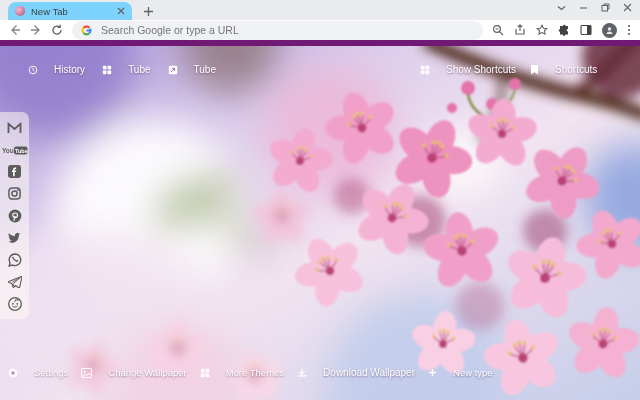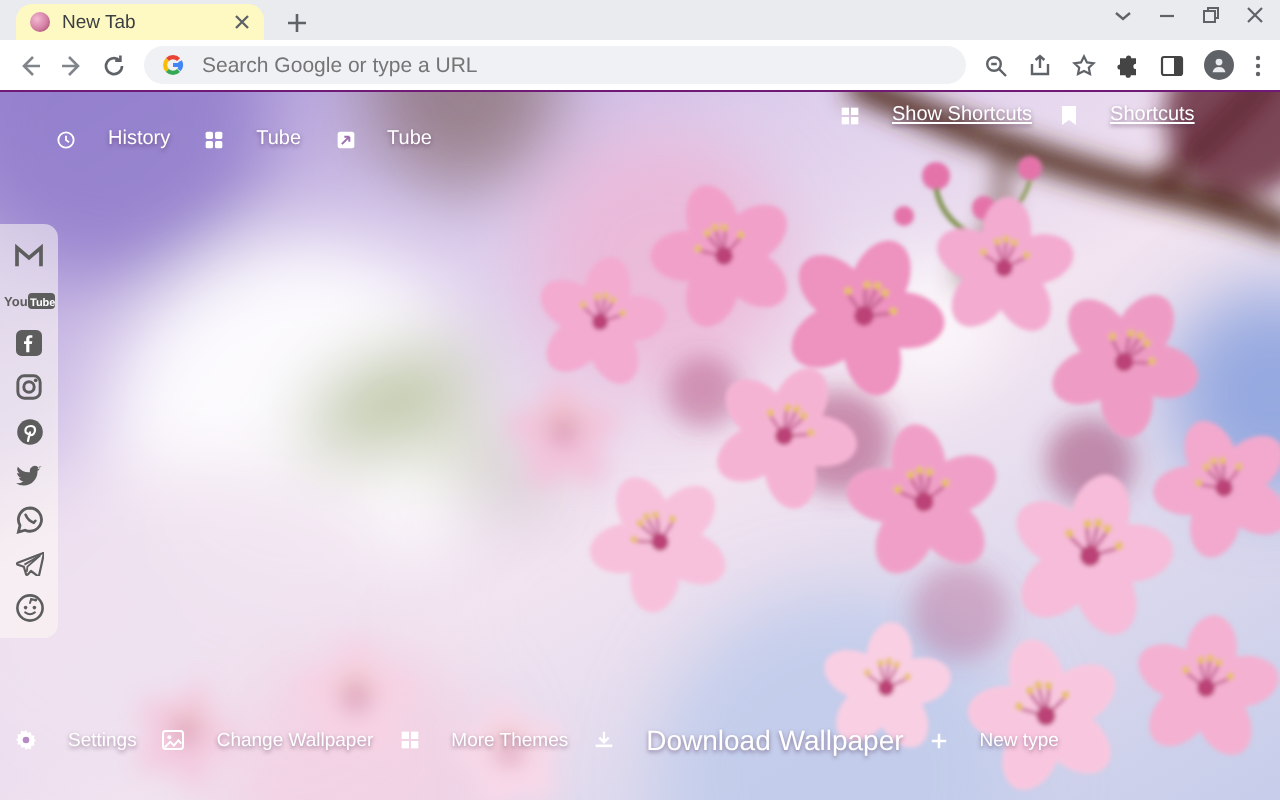--- a/index.html
+++ b/index.html
@@ -1,46 +1,46 @@
 <!DOCTYPE html>
 <html><head>
 <meta charset="utf-8">
 <style>
   html,body{margin:0;padding:0;}
   body{width:640px;height:400px;font-family:"Liberation Sans",sans-serif;overflow:hidden;background:#fff;}
   .browser{position:relative;width:640px;height:400px;overflow:hidden;}
 
   
   .tabstrip{position:relative;height:20px;background:#e9ebee;}
-  .tab{position:absolute;left:8px;top:2px;width:124px;height:18px;background:#fef9c3;
+  .tab{position:absolute;left:8px;top:2px;width:124px;height:18px;background:#7dd3fc;
        border-radius:8px 8px 0 0;display:flex;align-items:center;padding:0 7px;gap:6px;box-sizing:border-box;}
   .favicon{width:10px;height:10px;border-radius:50%;flex:0 0 auto;
        background:radial-gradient(circle at 35% 35%, #f4b9d2 0%, #d47fa4 55%, #8c3a55 100%);}
   .tab-title{font-size:9.5px;color:#3c4043;flex:1;white-space:nowrap;overflow:hidden;}
   .icon-btn{display:flex;align-items:center;justify-content:center;cursor:pointer;}
   .newtab{position:absolute;left:140px;top:3px;width:16px;height:16px;color:#5f6368;}
   .win-controls{position:absolute;right:8px;top:1px;height:13px;display:flex;gap:13px;align-items:center;color:#5f6368;}
 
   
-  .toolbar{height:26px;background:#fff;display:flex;align-items:center;padding:0 9px;gap:9px;box-sizing:border-box;border-bottom:1px solid #701a75;}
+  .toolbar{height:26px;background:#fff;display:flex;align-items:center;padding:0 9px;gap:9px;box-sizing:border-box;border-bottom:6px solid #701a75;}
   .nav-ic{color:#7d8288;}
   .urlbar{flex:1;height:19px;background:#eff1f4;border-radius:10px;display:flex;align-items:center;
           padding:0 9px;gap:7px;box-sizing:border-box;max-width:424px;}
   .urlbar input{border:none;background:transparent;outline:none;font-size:10.5px;color:#5f6368;width:100%;
                 font-family:"Liberation Sans",sans-serif;}
   .tb-right{display:flex;align-items:center;gap:10px;color:#5f6368;}
   .avatar{width:15px;height:15px;border-radius:50%;background:#5f6368;display:flex;align-items:center;justify-content:center;}
 
   
   .content{position:absolute;top:46px;left:0;width:640px;height:354px;overflow:hidden;}
   .wallpaper{position:absolute;top:0;left:0;width:100%;height:100%;}
 
   .ov{color:#fff;text-shadow:0 1px 2px rgba(70,30,70,.5);}
   .ov-left{position:absolute;top:18px;left:28px;display:flex;gap:17px;}
-  .ov-right{position:absolute;top:6px;left:420px;display:flex;gap:14px;text-decoration:underline;}
+  .ov-right{position:absolute;top:18px;left:420px;display:flex;gap:14px;}
   .ov-btn{display:flex;align-items:center;gap:16px;font-size:10px;cursor:pointer;white-space:nowrap;}
   .ov-search{position:absolute;top:15px;left:232px;width:176px;height:22px;display:flex;align-items:center;
              justify-content:space-between;border-bottom:1px solid rgba(255,255,255,.85);cursor:text;}
   .ov-search .ph{font-size:11px;}
   .ov-bottom{position:absolute;bottom:22px;left:8px;display:flex;gap:13px;}
 
   
   .sidebar{position:absolute;top:66px;left:0;width:29px;background:rgba(253,250,244,.55);
            border-radius:0 7px 7px 0;padding:7px 0;display:flex;flex-direction:column;align-items:center;gap:5px;}
   .s-item{width:17px;height:17px;display:flex;align-items:center;justify-content:center;cursor:pointer;color:#5d5d5d;}
@@ -400,21 +400,21 @@
         <svg width="10" height="10" viewBox="0 0 12 12">
             <g fill="#fff">
               <rect x="1" y="1" width="4.4" height="4.4"></rect>
               <rect x="6.6" y="1" width="4.4" height="4.4"></rect>
               <rect x="1" y="6.6" width="4.4" height="4.4"></rect>
               <rect x="6.6" y="6.6" width="4.4" height="4.4"></rect>
             </g>
           </svg>
         <span>More Themes</span>
       </div>
-      <div class="ov-btn" style="font-size:14px;">
+      <div class="ov-btn" style="font-size:10px;">
         <svg width="10" height="10" viewBox="0 0 12 12">
             <path d="M6 1v6M3.2 4.6L6 7.4l2.8-2.8" stroke="#fff" stroke-width="1.4" fill="none"></path>
             <path d="M1 9.5h10" stroke="#fff" stroke-width="1.6"></path>
           </svg>
         <span>Download Wallpaper</span>
       </div>
       <div class="ov-btn" style="font-size:9.5px;">
         <svg width="9" height="9" viewBox="0 0 10 10">
             <path d="M5 1v8M1 5h8" stroke="#fff" stroke-width="1.4"></path>
           </svg>

